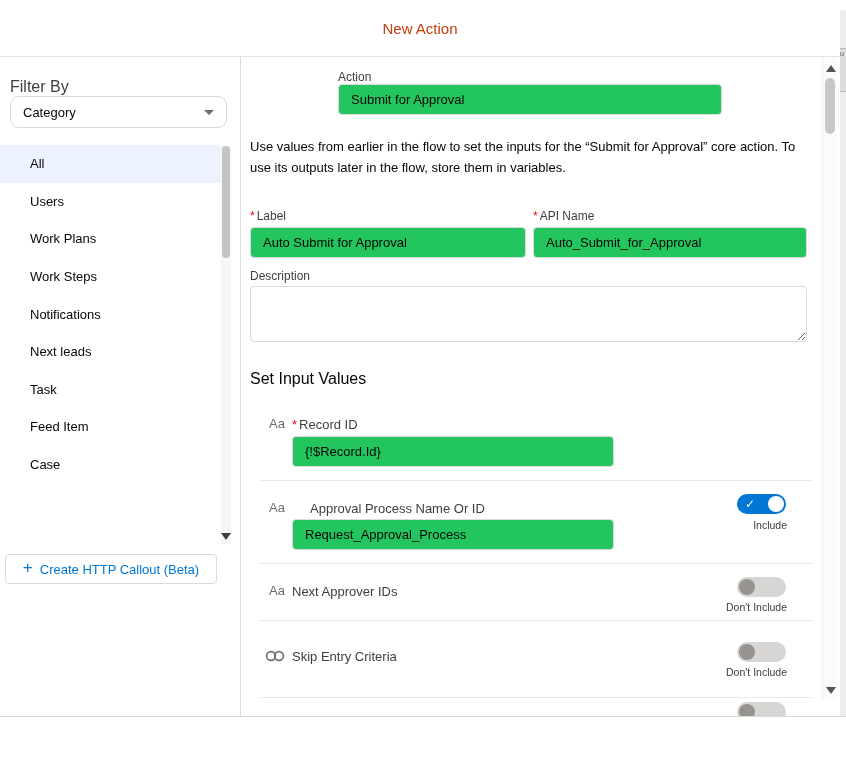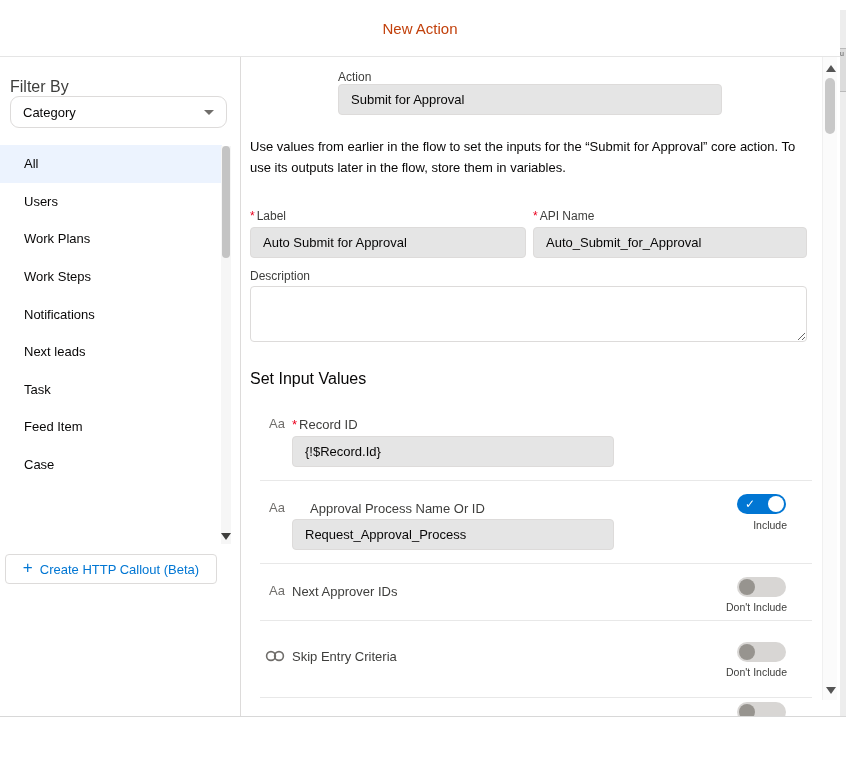--- a/index.html
+++ b/index.html
@@ -19,40 +19,40 @@
 
   
   .filter-by { position:absolute; left:10px; top:78px; font-size:16px; color:#3e3e3c; }
   .category-dd { position:absolute; left:10px; top:96px; width:217px; height:32px; border:1px solid #dddbda;
     border-radius:9px; background:#fff; display:flex; align-items:center; justify-content:space-between;
     padding:0 12px; cursor:pointer; }
   .dd-value { font-size:13px; color:#080707; }
   .dd-chevron { width:0; height:0; border-left:5px solid transparent; border-right:5px solid transparent;
     border-top:5px solid #706e6b; }
   .cat-list { position:absolute; left:0; top:145px; width:222px; height:407px; overflow:hidden; }
-  .cat-item { height:37.6px; display:flex; align-items:center; padding-left:24px; font-size:13px;
+  .cat-item { height:37.6px; display:flex; align-items:center; padding-left:30px; font-size:13px;
     color:#080707; cursor:pointer; background:#fff; }
   .cat-item.selected { background:#ecf3fe; }
 
   .side-scroll { position:absolute; left:221px; top:146px; width:10px; height:398px; background:#f6f6f6; }
   .side-thumb { position:absolute; left:1px; top:0; width:8px; height:112px; background:#c4c4c4; border-radius:4px; cursor:pointer; }
   .side-arrow-down { position:absolute; left:0; bottom:4px; width:0; height:0;
     border-left:5px solid transparent; border-right:5px solid transparent; border-top:7px solid #3e3e3c; cursor:pointer; }
 
   .http-btn { position:absolute; left:5px; top:554px; width:212px; height:30px; border:1px solid #dddbda;
     border-radius:4px; background:#fff; color:#0176d3; display:flex; align-items:center; justify-content:center;
     gap:7px; font-size:13px; cursor:pointer; font-family:inherit; }
   .http-btn .plus { font-size:17px; margin-top:-2px; }
 
   .v-divider { position:absolute; left:240px; top:57px; width:1px; height:659px; background:#dddbda; }
 
   
   .field-label { position:absolute; font-size:12px; color:#3e3e3c; white-space:nowrap; }
   .req { color:#ea001e; margin-right:2px; }
-  .text-input { position:absolute; border:1px solid #dddbda; border-radius:4px; background:#e5e5e5;
+  .text-input { position:absolute; border:1px solid #dddbda; border-radius:4px; background:#22c55e;
     font-size:13px; color:#080707; padding:0 12px; font-family:inherit; outline:none; }
 
   #action-label { left:338px; top:70px; }
   #action-input { left:338px; top:84px; width:384px; height:31px; }
   .intro { position:absolute; left:250px; top:136px; width:566px; font-size:13px; line-height:21px; color:#080707; }
   #label-label { left:250px; top:209px; }
   #api-label { left:533px; top:209px; }
   #label-input { left:250px; top:227px; width:276px; height:31px; }
   #api-input { left:533px; top:227px; width:274px; height:31px; }
   #desc-label { left:250px; top:269px; }

